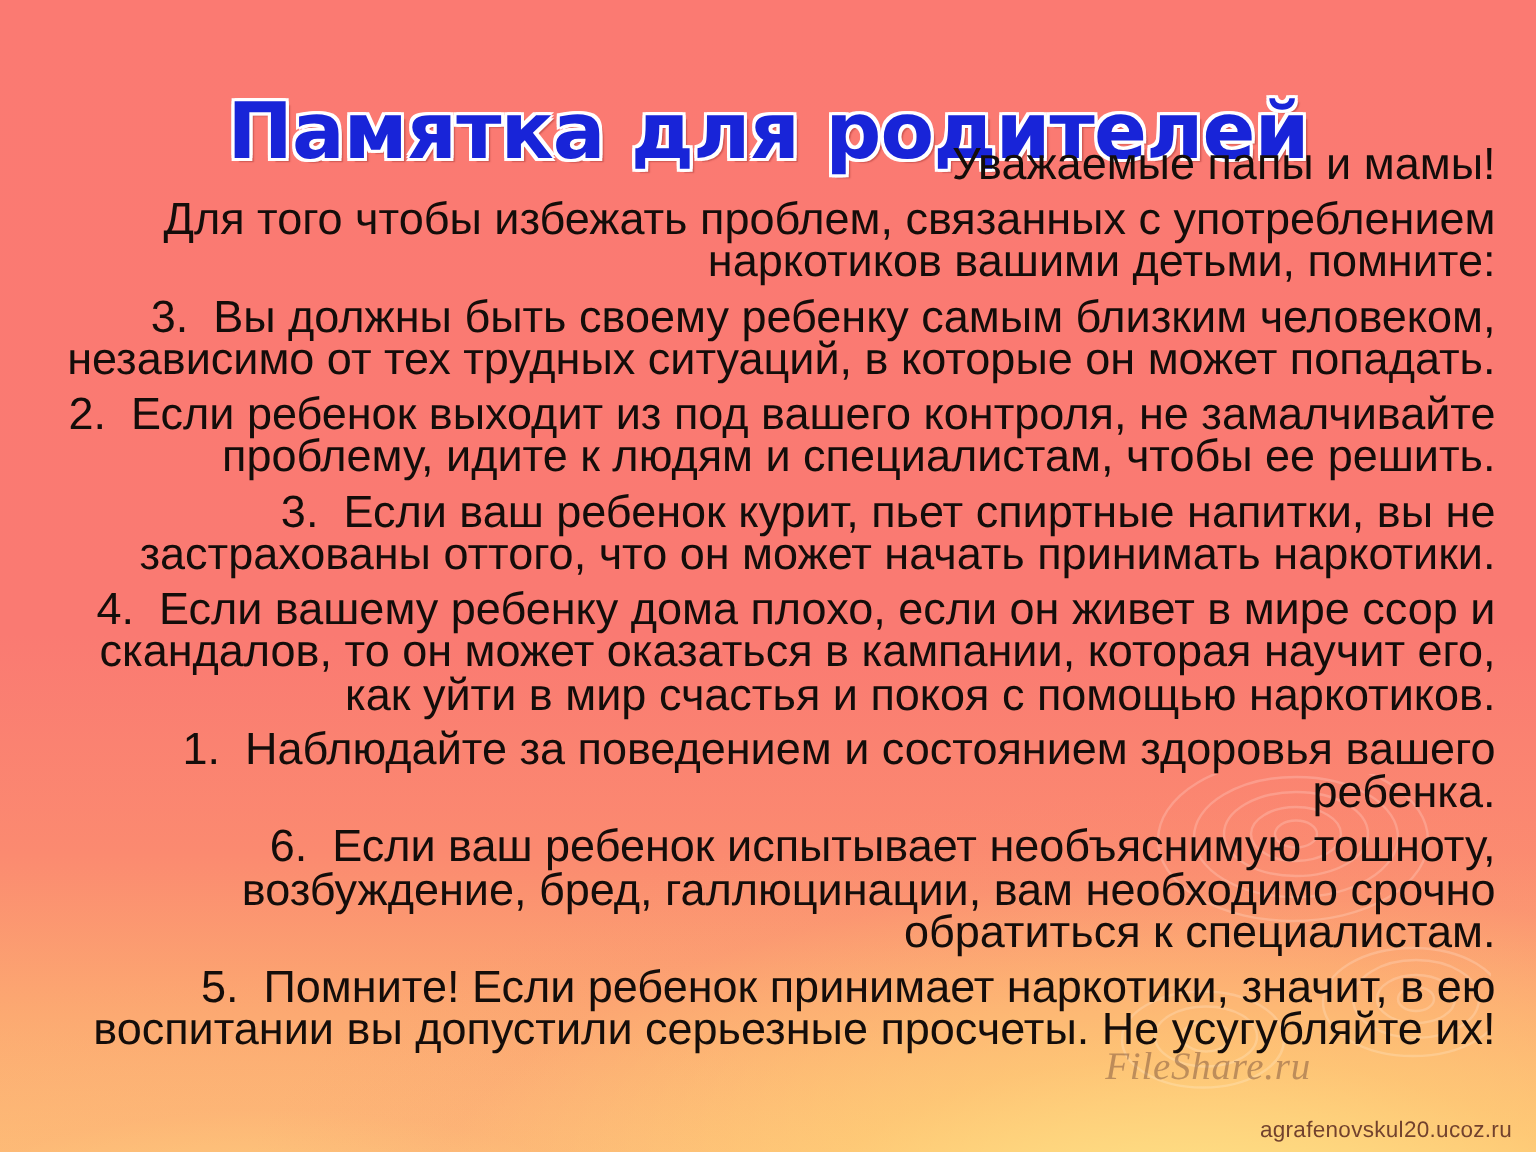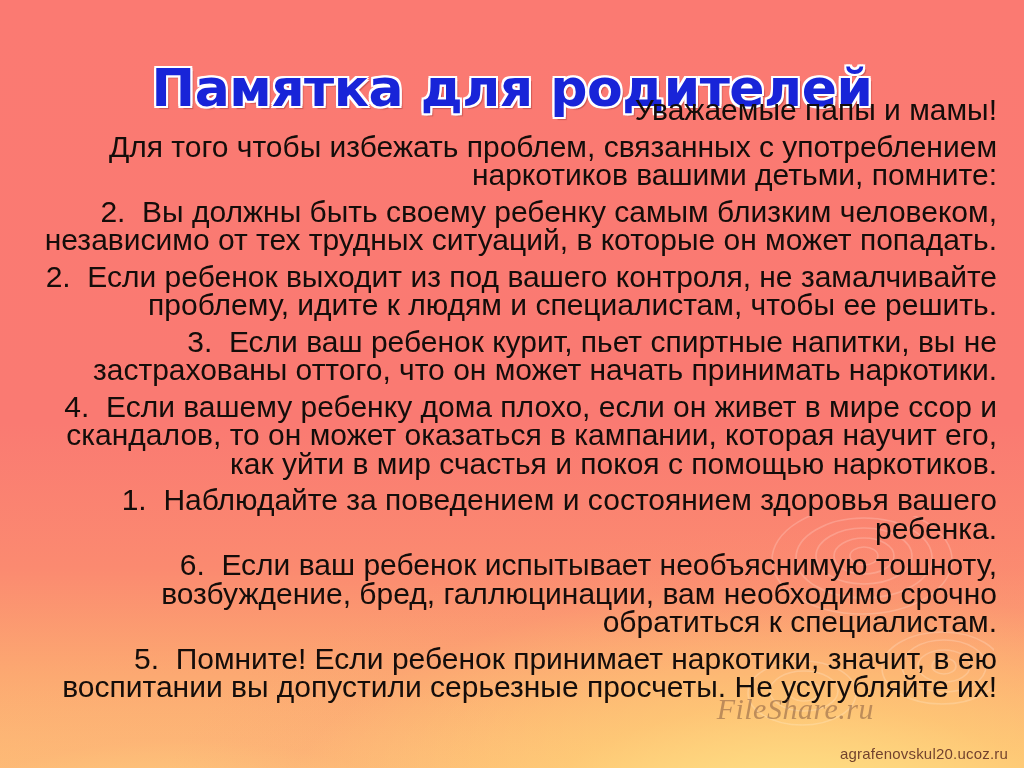--- a/index.html
+++ b/index.html
@@ -80,21 +80,21 @@
     letter-spacing: 0.2px;
     opacity: 0.95;
     text-align: center;
   }
   #watermark-brand {
     position: absolute;
     right: 150px;
     bottom: 42px;
     font-family: "Liberation Serif", serif;
     font-style: italic;
-    font-size: 30px;
+    font-size: 26px;
     color: rgba(110,70,55,0.45);
     letter-spacing: 0.5px;
   }
 </style>
 </head>
 <body>
 
 <div id="slide">
 
   <div class="ripples">
@@ -114,21 +114,21 @@
         <ellipse cx="58" cy="177" rx="54" ry="32"></ellipse>
       </g>
     </svg>
   </div>
 
   <div id="title">Памятка для родителей</div>
 
   <div id="body-text">
     <p class="para">Уважаемые папы и мамы!</p>
     <p class="para">Для того чтобы избежать проблем, связанных с употреблением наркотиков вашими детьми, помните:</p>
-    <p class="para">2.  Вы должны быть своему ребенку самым близким человеком, независимо от тех трудных ситуаций, в которые он может попадать.</p>
+    <p class="para">3.  Вы должны быть своему ребенку самым близким человеком, независимо от тех трудных ситуаций, в которые он может попадать.</p>
     <p class="para">2.  Если ребенок выходит из под вашего контроля, не замалчивайте проблему, идите к людям и специалистам, чтобы ее решить.</p>
     <p class="para">3.  Если ваш ребенок курит, пьет спиртные напитки, вы не застрахованы оттого, что он может начать принимать наркотики.</p>
     <p class="para">4.  Если вашему ребенку дома плохо, если он живет в мире ссор и скандалов, то он может оказаться в кампании, которая научит его, как уйти в мир счастья и покоя с помощью наркотиков.</p>
     <p class="para">1.  Наблюдайте за поведением и состоянием здоровья вашего ребенка.</p>
     <p class="para">6.  Если ваш ребенок испытывает необъяснимую тошноту, возбуждение, бред, галлюцинации, вам необходимо срочно обратиться к специалистам.</p>
     <p class="para">5.  Помните! Если ребенок принимает наркотики, значит, в ею воспитании вы допустили серьезные просчеты. Не усугубляйте их!</p>
   </div>
 
   <div id="watermark-brand">FileShare.ru</div>
   <div id="watermark-text">agrafenovskul20.ucoz.ru</div>

